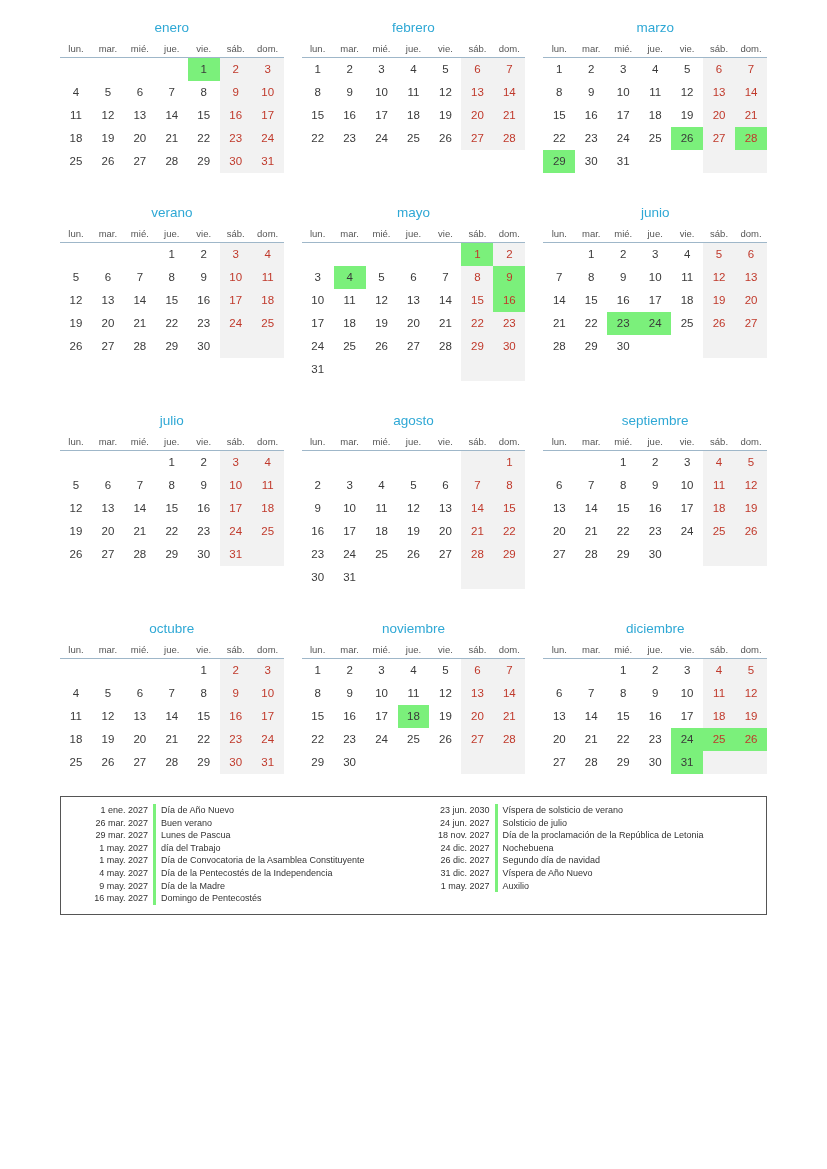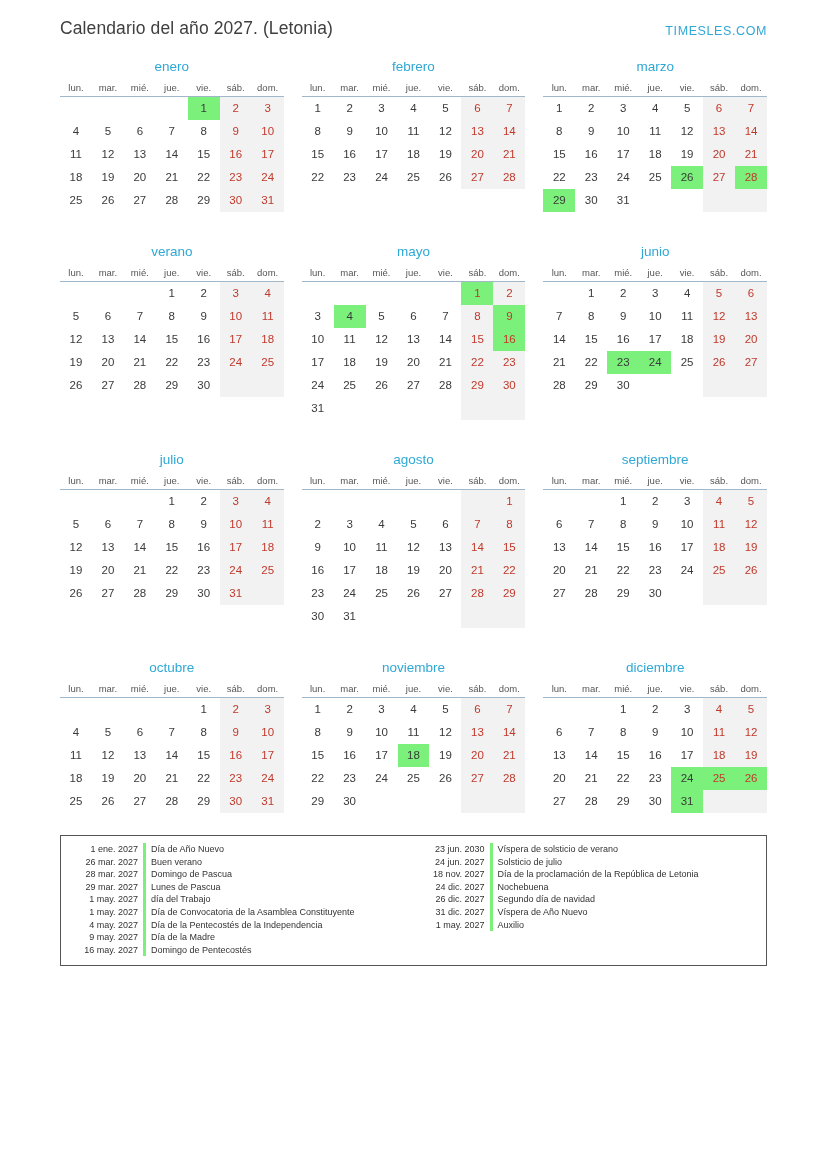--- a/index.html
+++ b/index.html
@@ -78,21 +78,21 @@
   td.hol .cell {
     background: #7bf07b;
   }
   td.hol.red .cell { color: #c0392b; }
   td.red .cell { color: #c0392b; }
 
   
   .legend {
     margin: 6px 60px 0 60px;
     border: 1px solid #555555;
-    padding: 7px 10px 9px 10px;
+    padding: 7px 10px 9px 20px;
     display: flex;
     gap: 8px;
   }
   .legend-col {
     width: 50%;
   }
   .legend-row {
     display: flex;
     align-items: baseline;
     font-size: 9px;
@@ -112,24 +112,20 @@
     margin-right: 5px;
     flex: none;
   }
   .legend-name { white-space: nowrap; }
 </style>
 </head>
 <body>
 
 <div class="page">
 
-  <div class="header">
-    <div class="title">Calendario del año 2027. (Letonia)</div>
-    <div class="brand">TIMESLES.COM</div>
-  </div>
 
   <div class="months">
       <div class="month">
         <div class="month-name">enero</div>
         <table class="cal">
           <thead>
             <tr>
               <th>lun.</th>
               <th>mar.</th>
               <th>mié.</th>
@@ -1754,25 +1750,20 @@
         <span class="legend-date">1 ene. 2027</span>
         <span class="legend-bar"></span>
         <span class="legend-name">Día de Año Nuevo</span>
       </div>
       <div class="legend-row">
         <span class="legend-date">26 mar. 2027</span>
         <span class="legend-bar"></span>
         <span class="legend-name">Buen verano</span>
       </div>
       <div class="legend-row">
-        <span class="legend-date">28 mar. 2027</span>
-        <span class="legend-bar"></span>
-        <span class="legend-name">Domingo de Pascua</span>
-      </div>
-      <div class="legend-row">
         <span class="legend-date">29 mar. 2027</span>
         <span class="legend-bar"></span>
         <span class="legend-name">Lunes de Pascua</span>
       </div>
       <div class="legend-row">
         <span class="legend-date">1 may. 2027</span>
         <span class="legend-bar"></span>
         <span class="legend-name">día del Trabajo</span>
       </div>
       <div class="legend-row">

